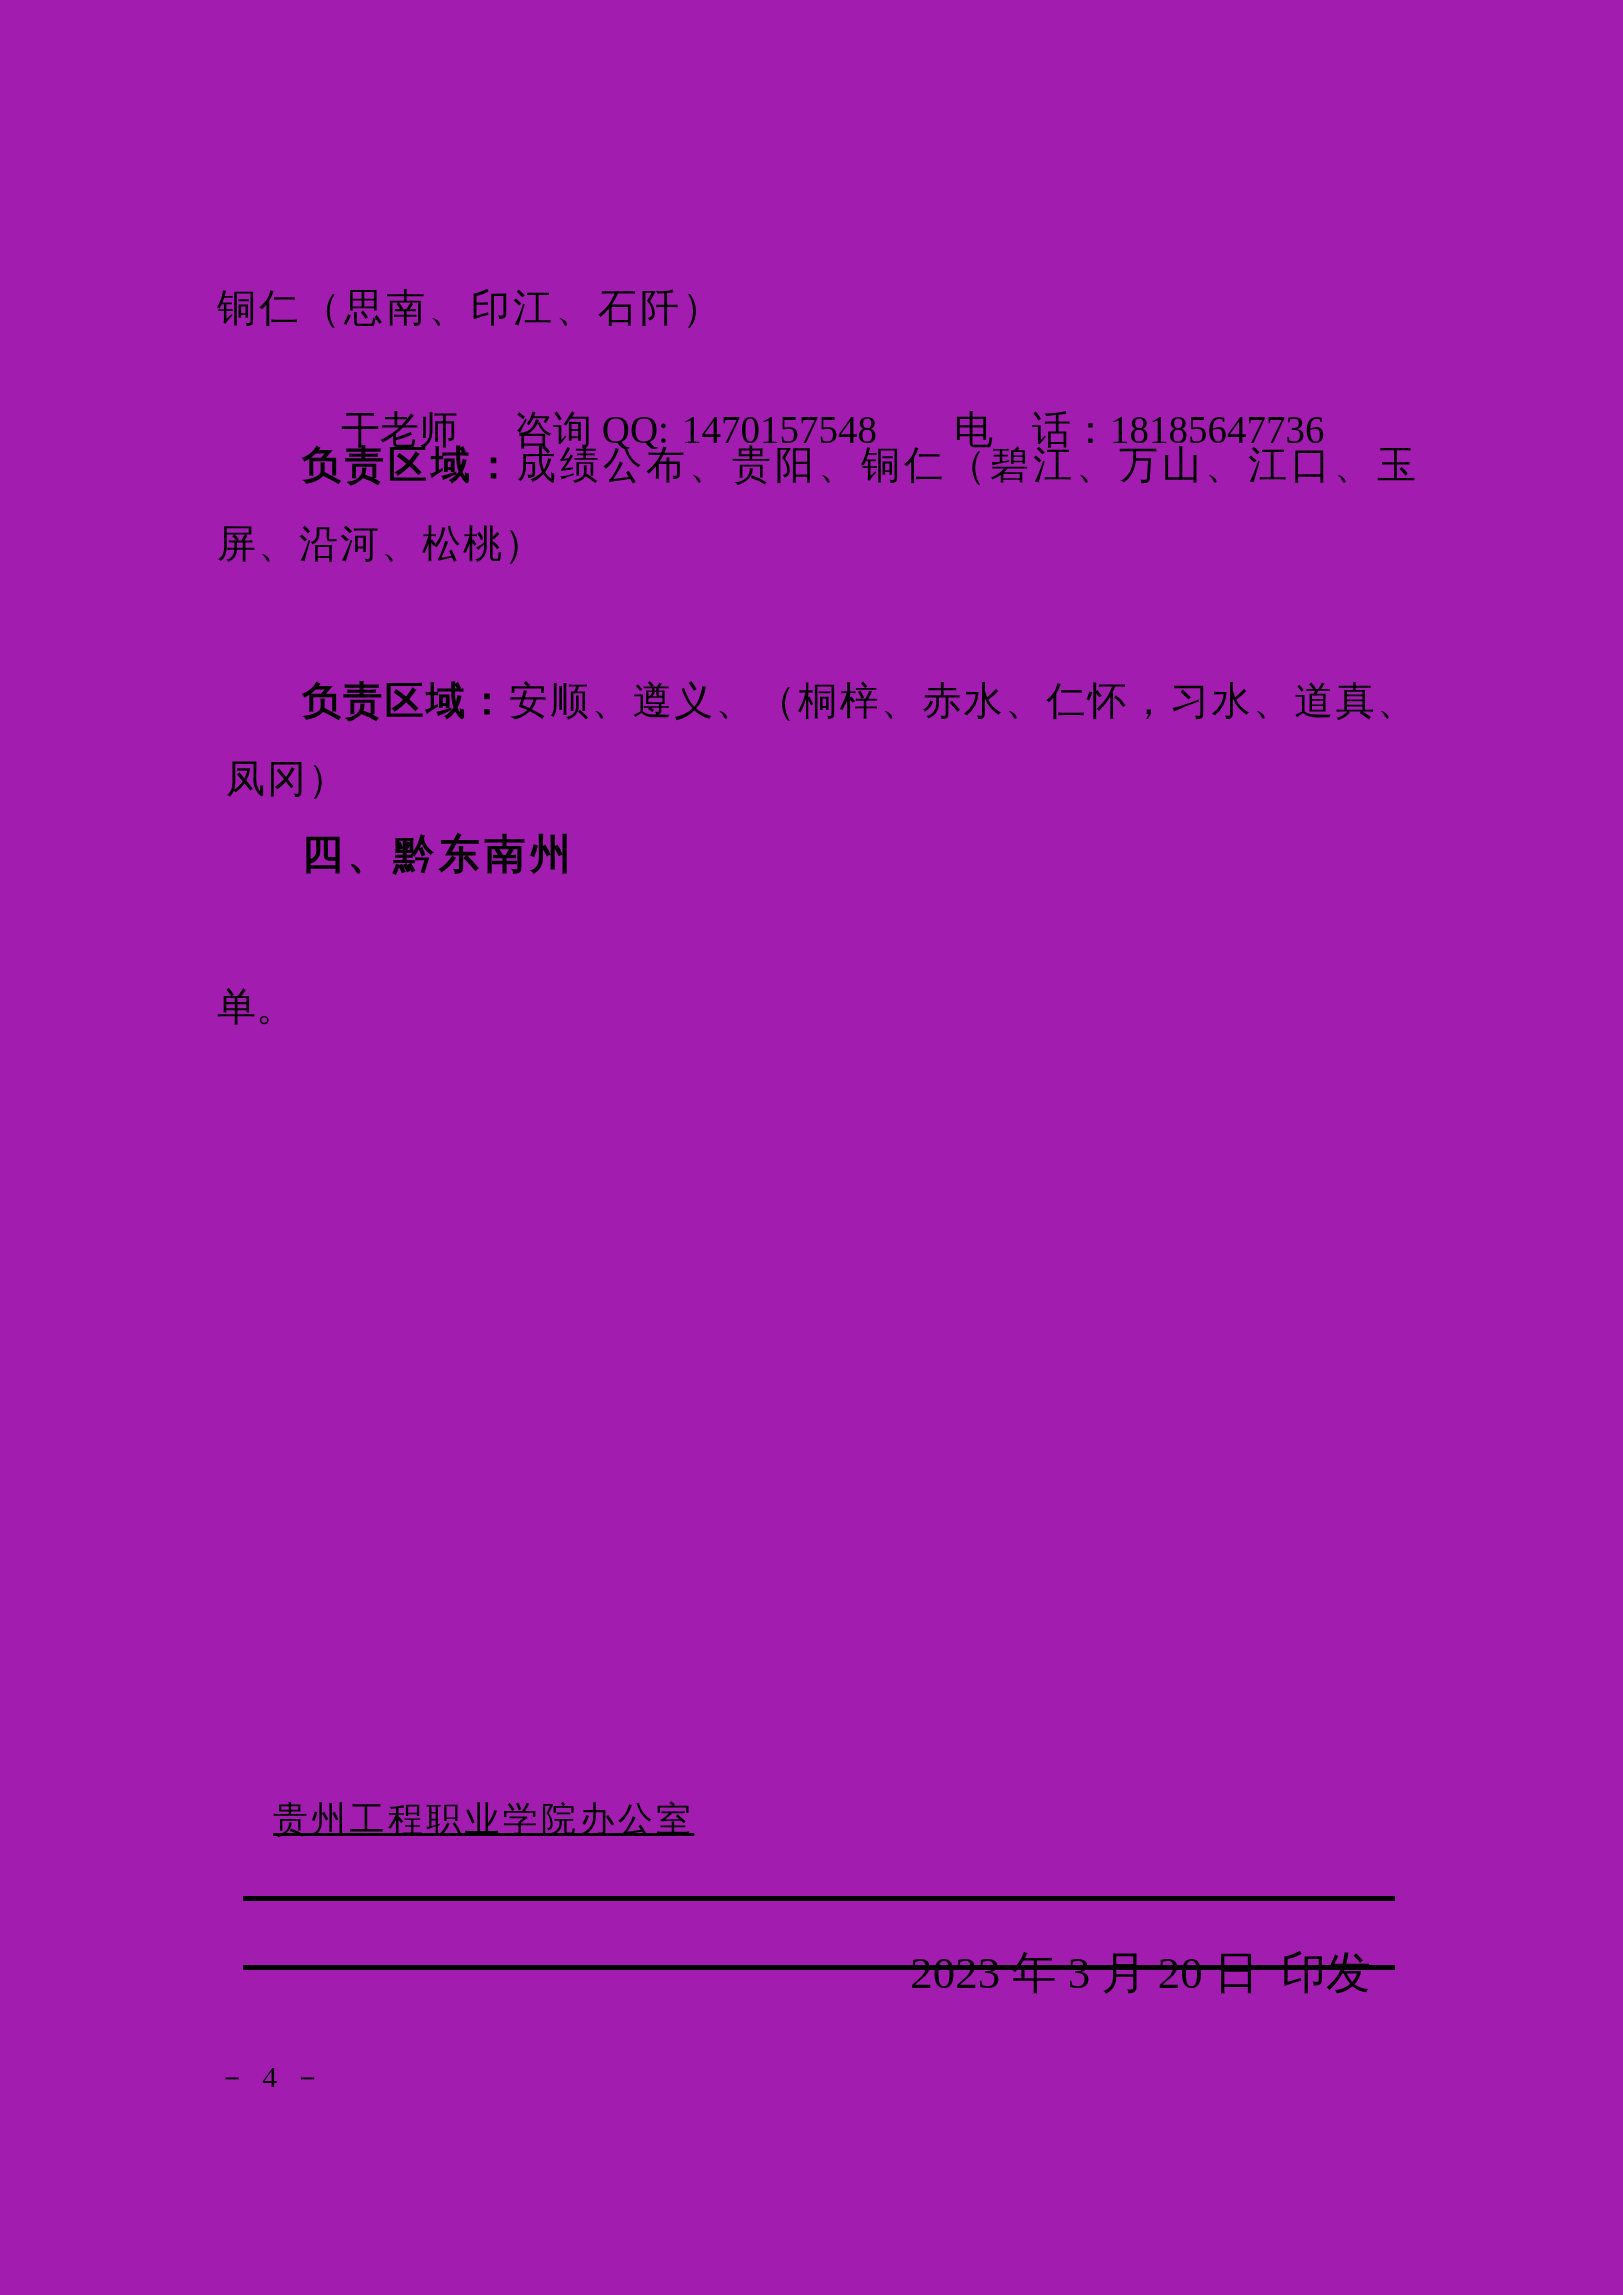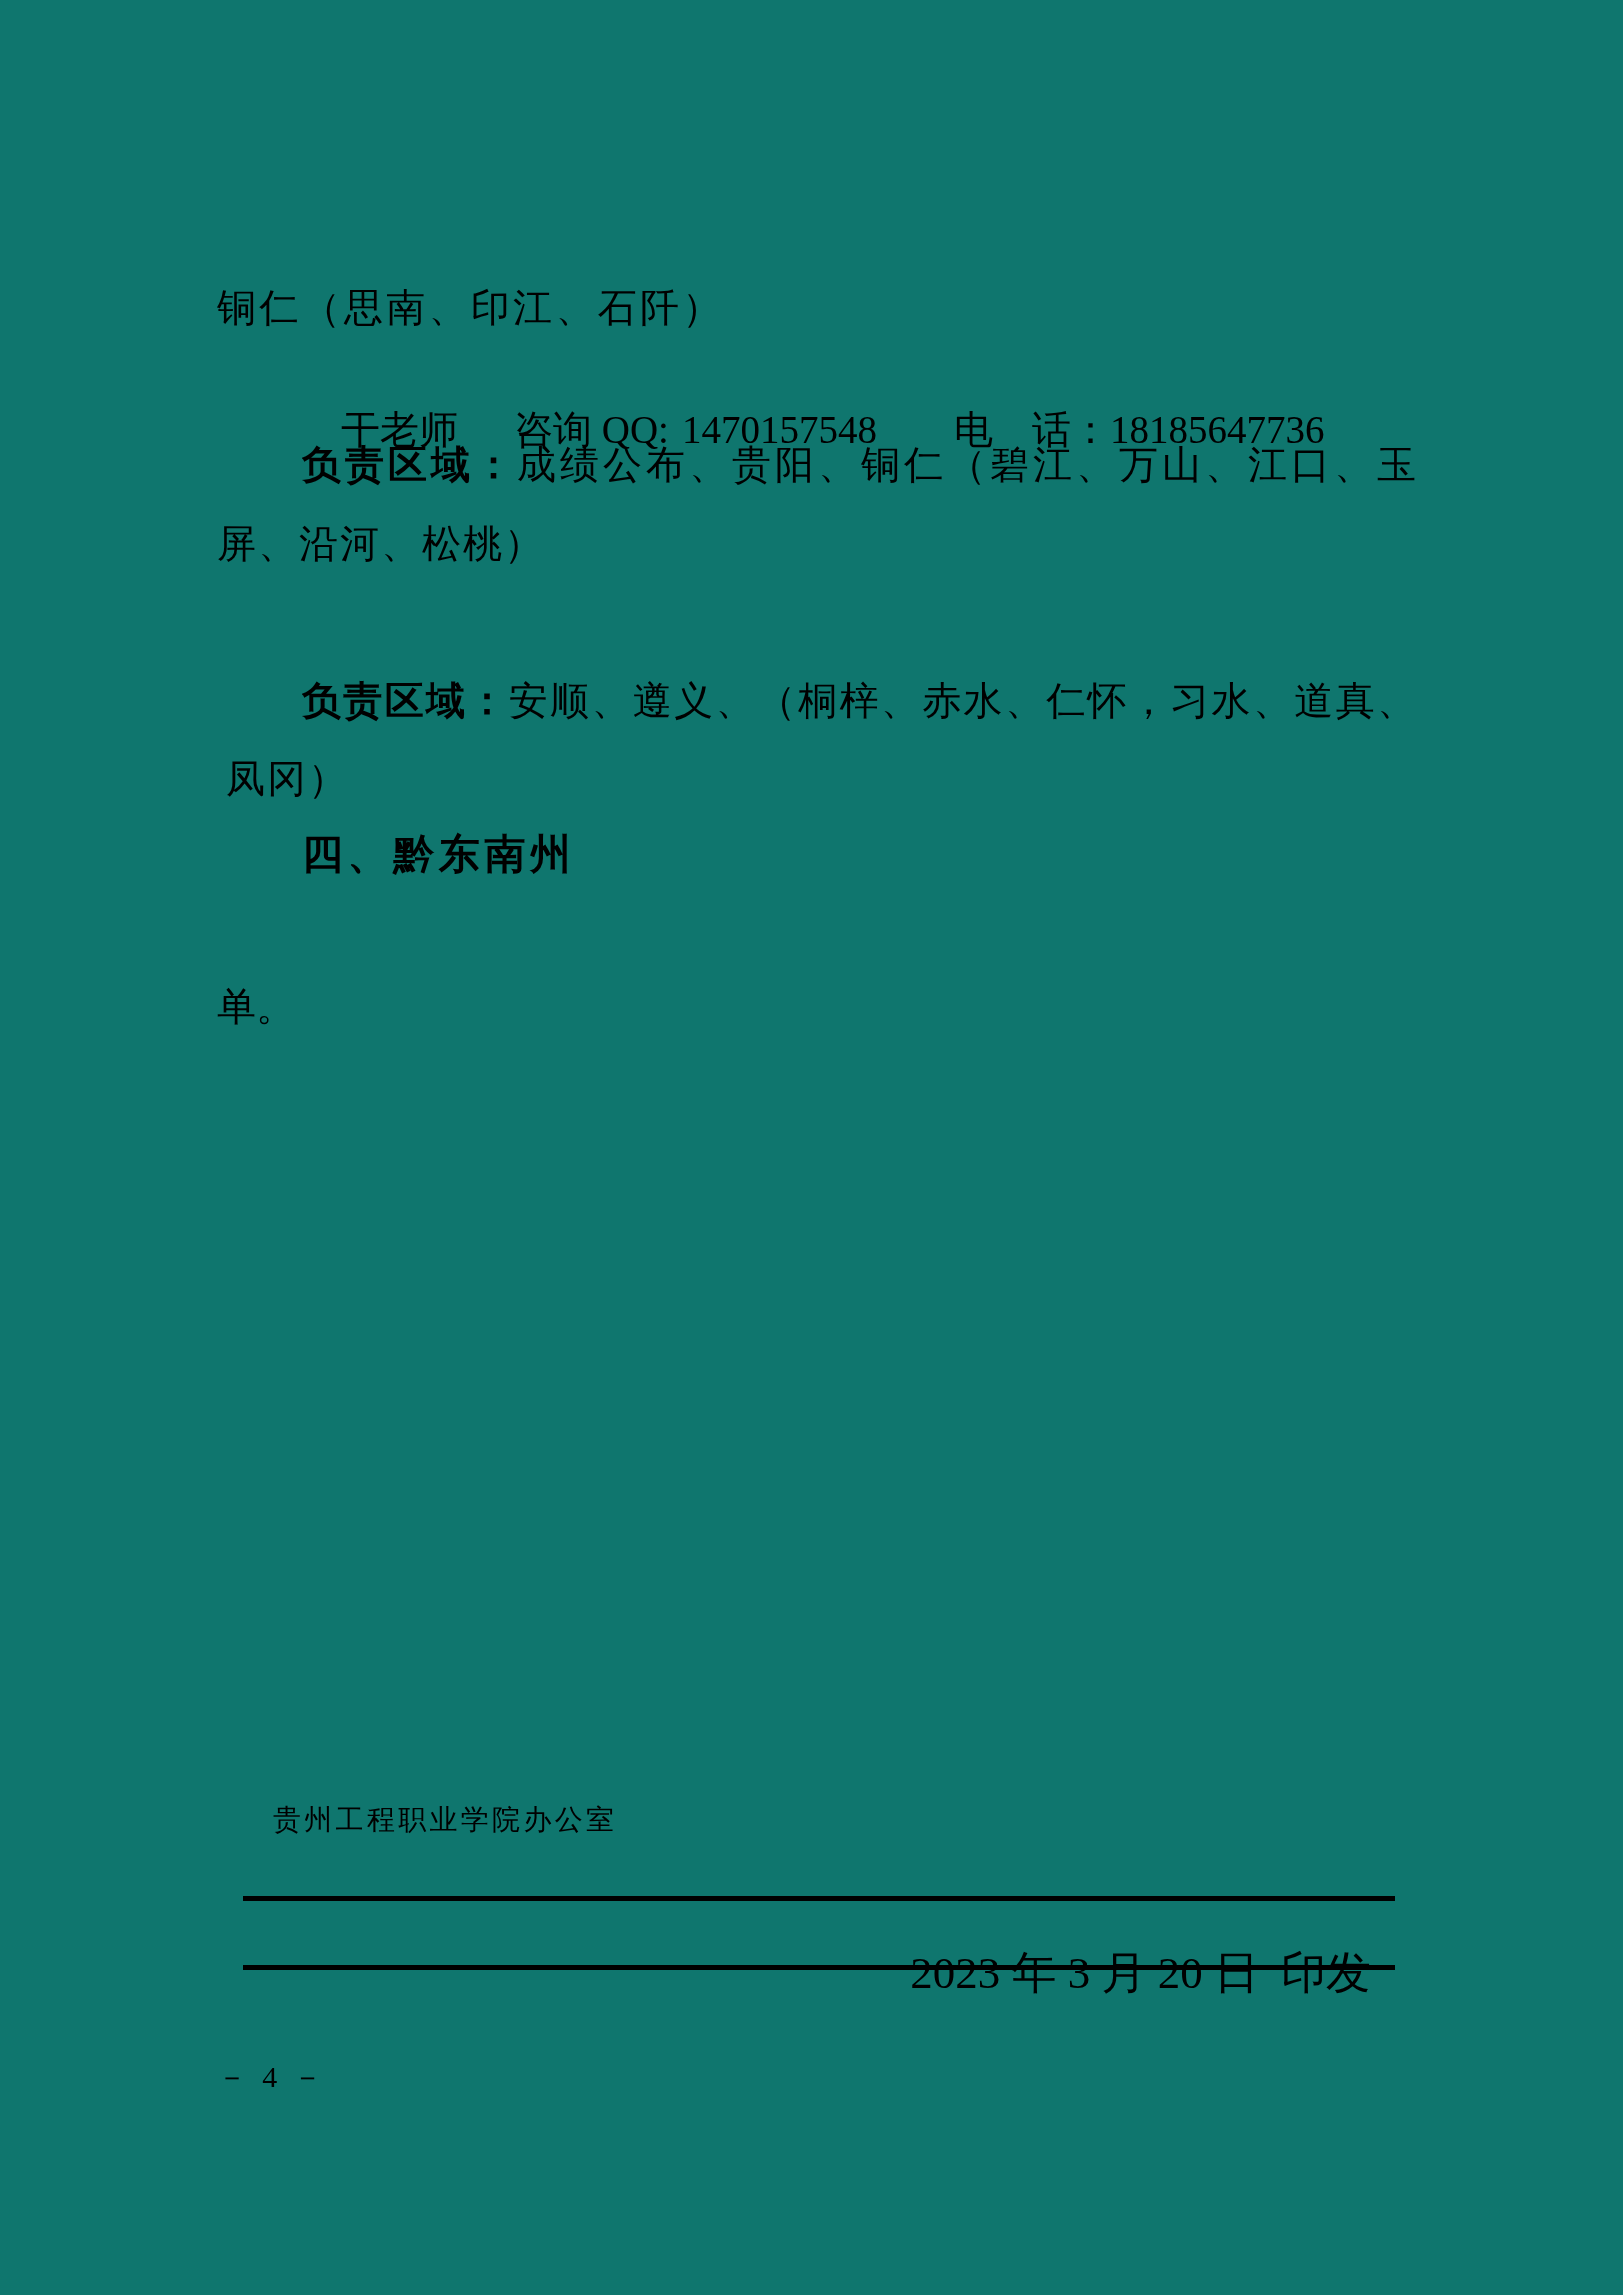--- a/index.html
+++ b/index.html
@@ -4,21 +4,21 @@
 <style>
   html, body {
     margin: 0;
     padding: 0;
     background: #ffffff;
   }
   .page {
     position: relative;
     width: 1623px;
     height: 2295px;
-    background: #0f766e;
+    background: #a21caf;
     font-family: "Liberation Serif", serif;
     color: #000000;
     overflow: hidden;
   }
   .line {
     position: absolute;
     font-size: 39px;
     line-height: 43px;
     white-space: pre;
   }
@@ -58,24 +58,25 @@
     width: 1152px;
     height: 4.6px;
     background: #000000;
   }
   #rule-top    { top: 1896px; }
   #rule-bottom { top: 1965px; }
   #footer-office {
     position: absolute;
     left: 273px;
     top: 1800px;
-    font-size: 28px;
+    font-size: 35px;
     line-height: 39px;
     letter-spacing: 3.3px;
     white-space: pre;
+    text-decoration: underline;
   }
   #footer-issued {
     position: absolute;
     right: 252px;
     top: 1915px;
     font-size: 45px;
     line-height: 39px;
     text-align: right;
     white-space: pre;
   }

